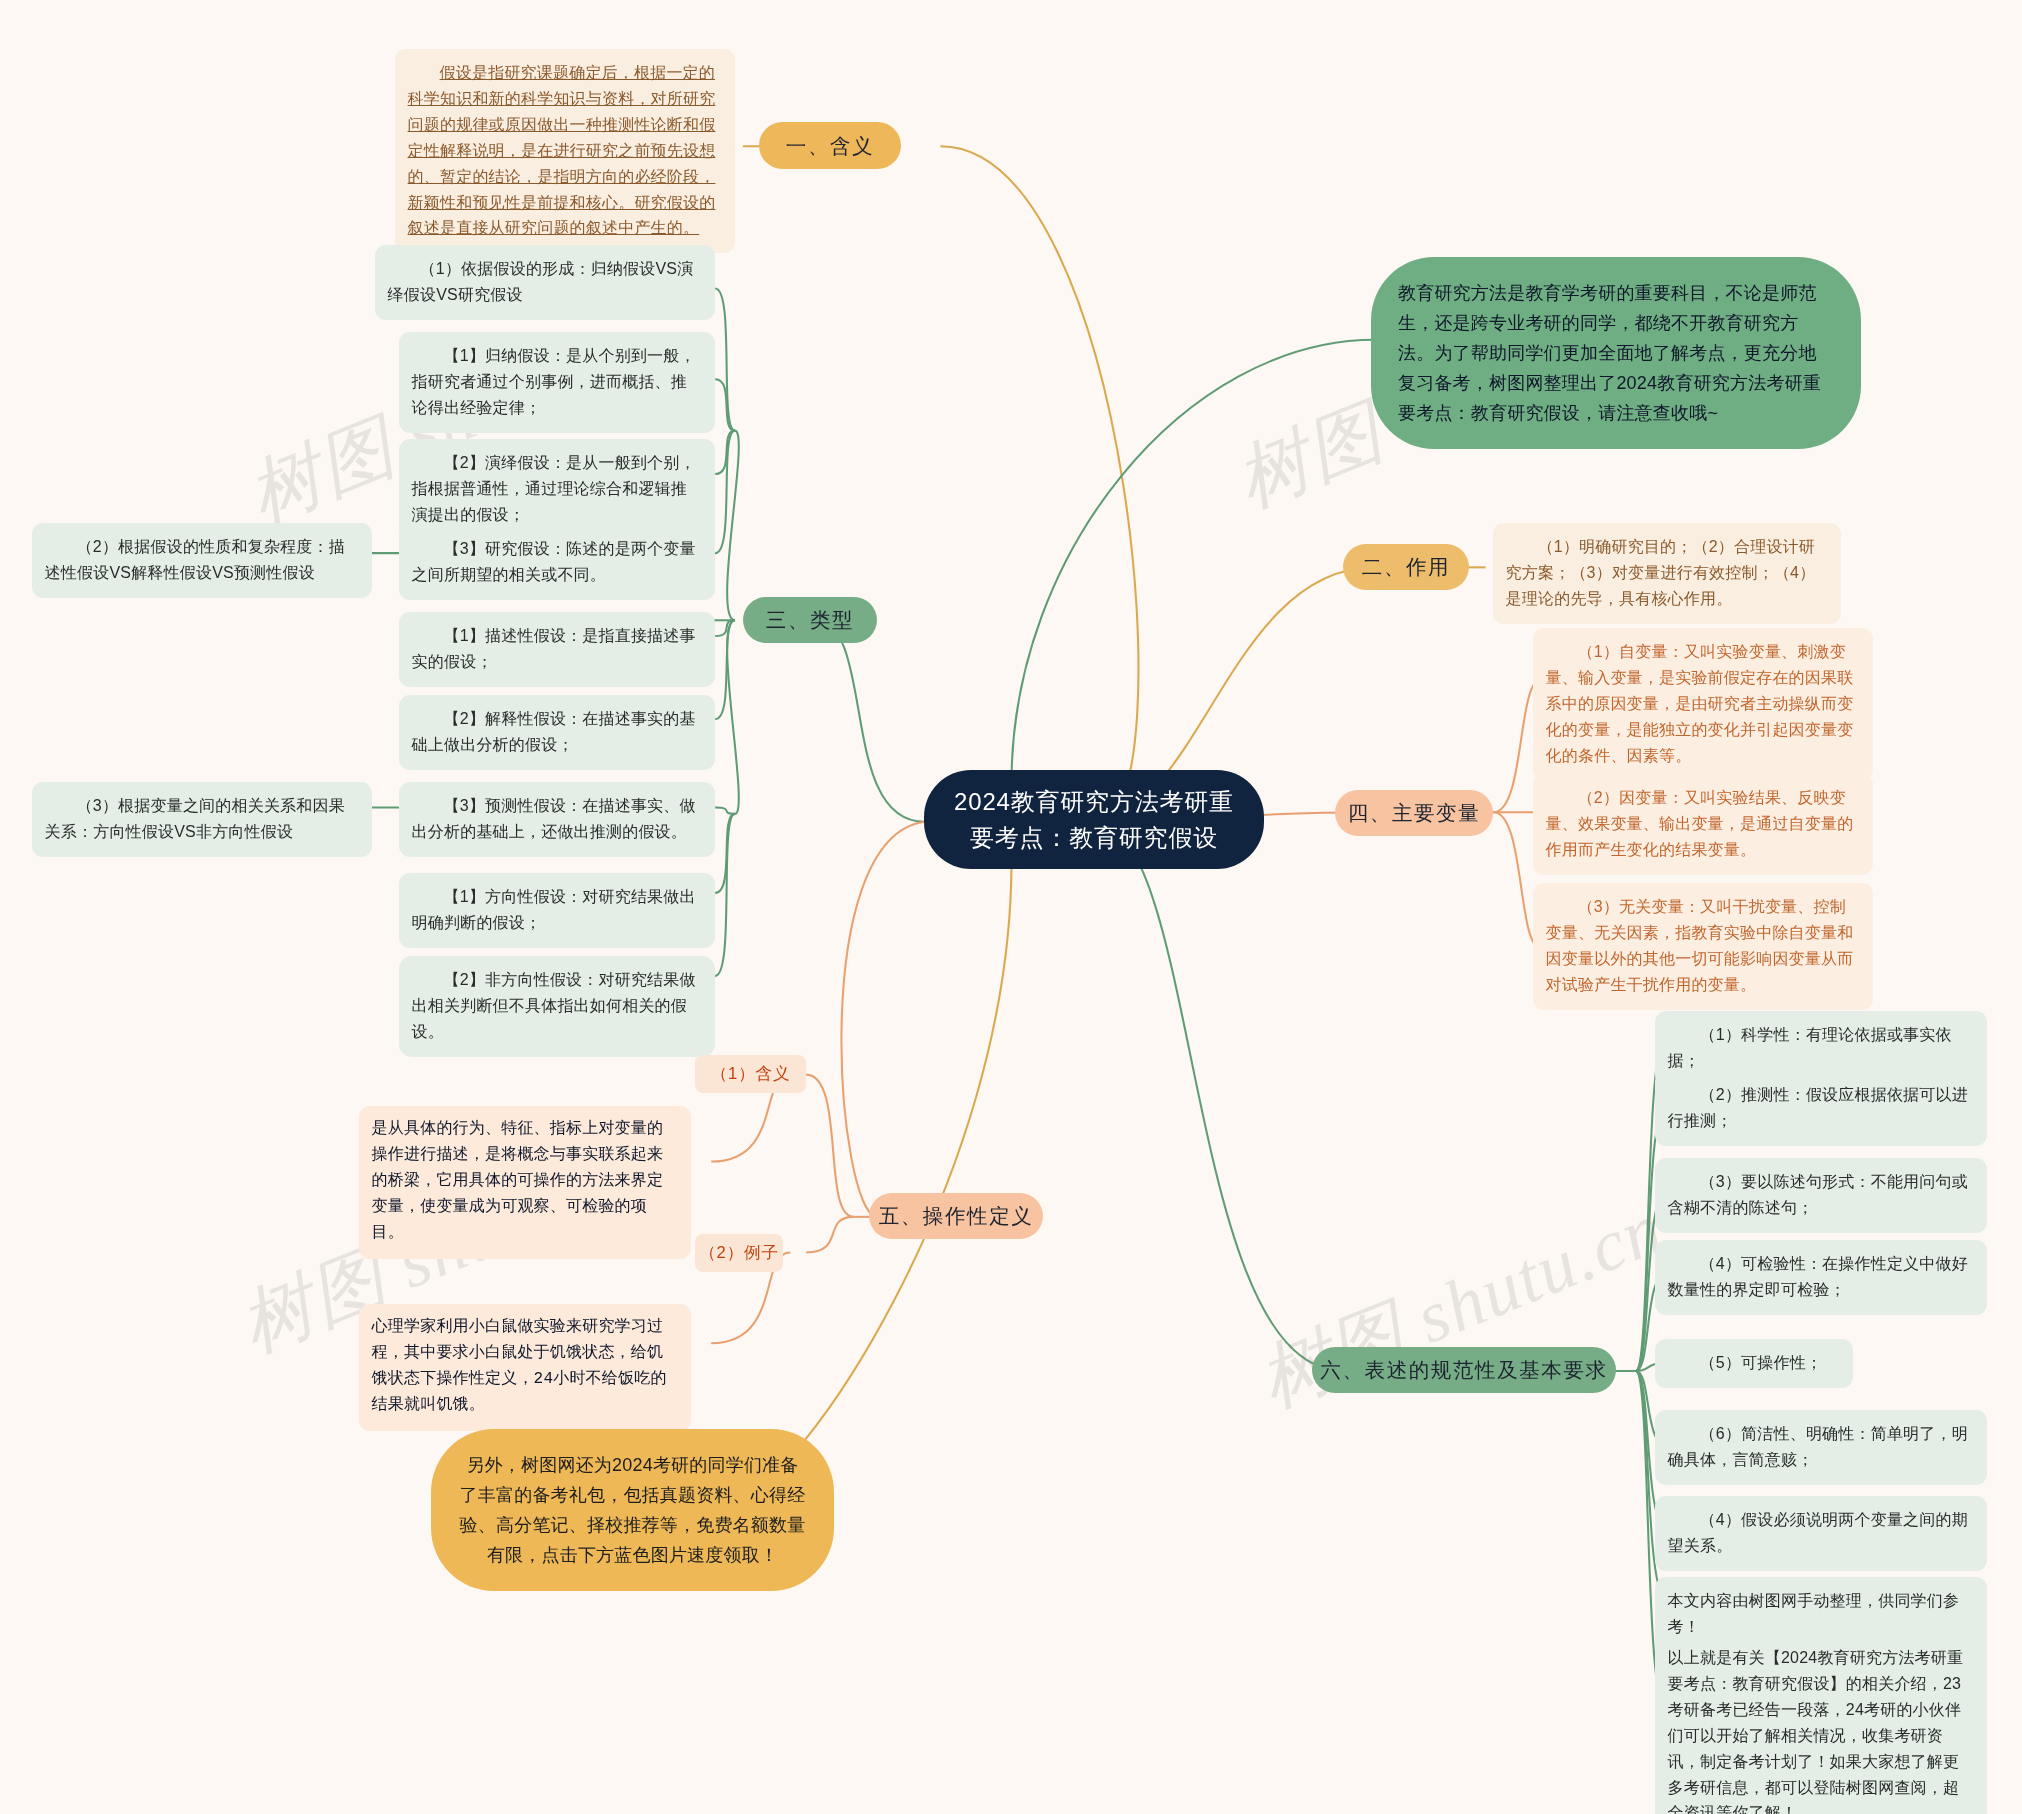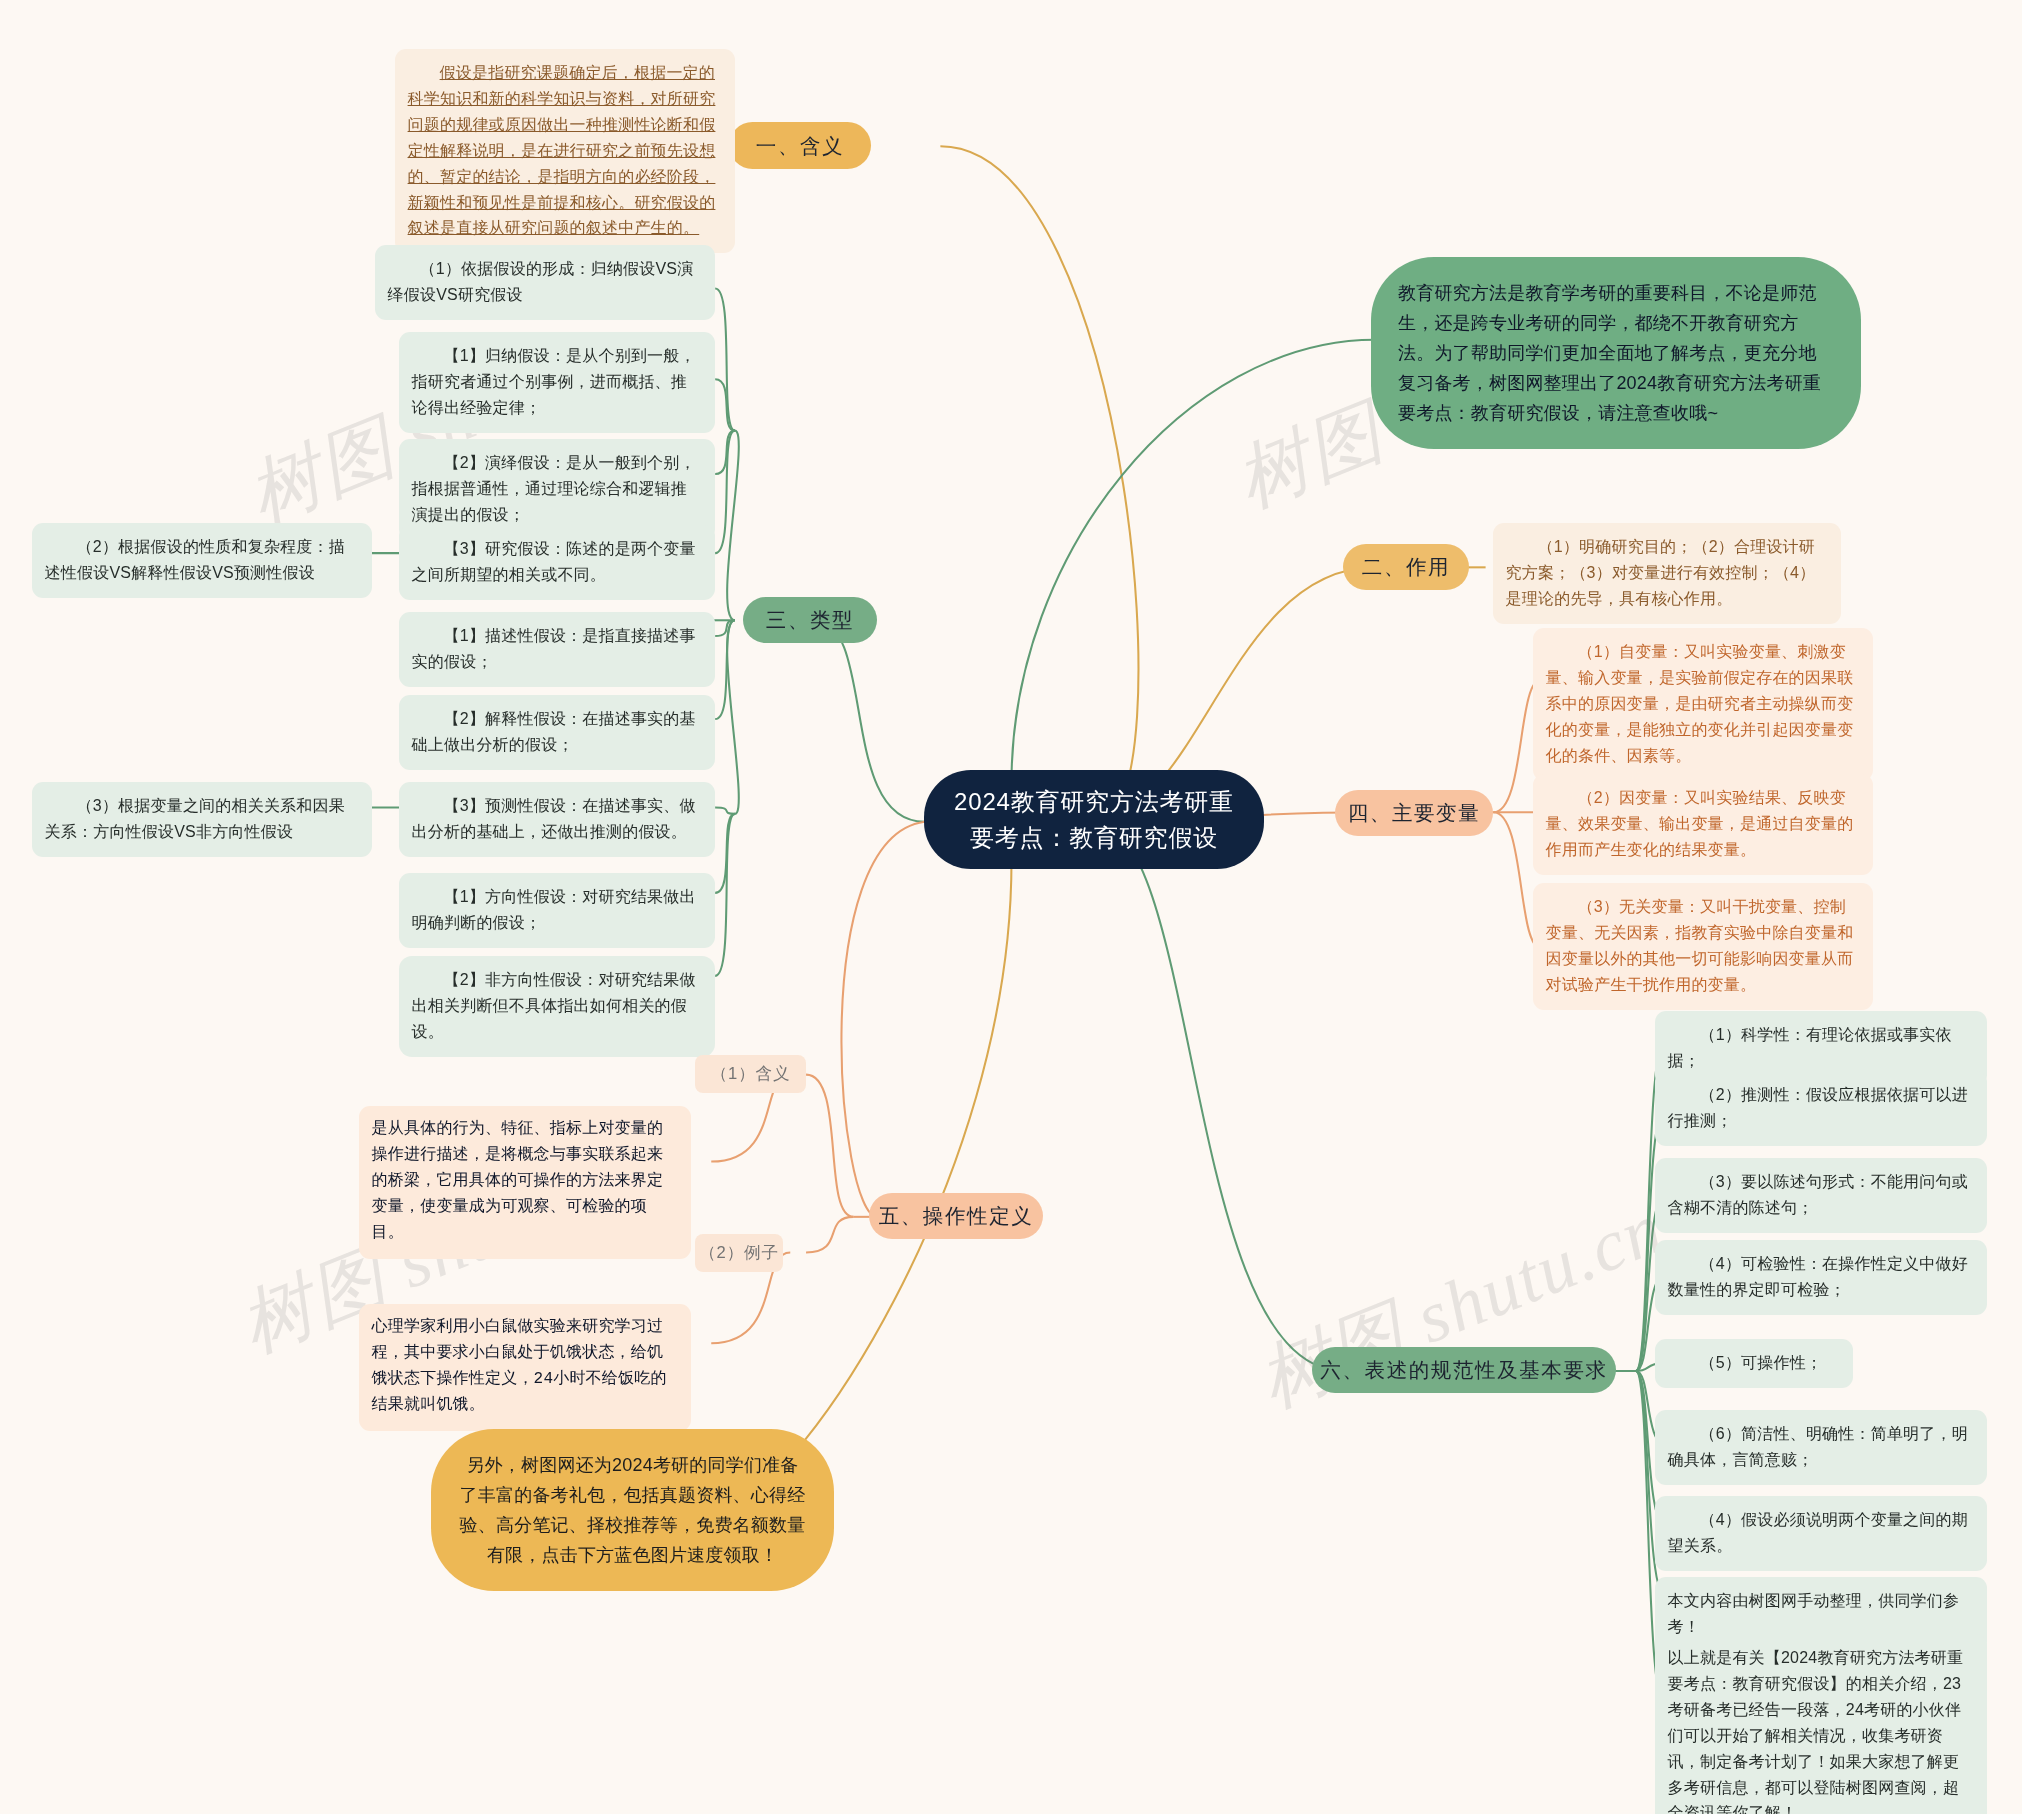--- a/index.html
+++ b/index.html
@@ -33,21 +33,21 @@
   .pill{
     border-radius:789px;display:flex;align-items:center;justify-content:center;
     font-size:20.5px;color:#1d2430;letter-spacing:1.6px;white-space:nowrap;
     padding:0 20.5px;
   }
   .pill.amber{background:#eeb košut;}
   .pill.amber{background:#edb75a;}
   .pill.amber2{background:#eebd6b;}
   .pill.green{background:#76ad86;}
   .pill.peach{background:#f8c3a0;}
-  .pill.sub{background:#fbe6d6;color:#737373;font-size:16.6px;letter-spacing:0.8px;border-radius:8px;}
+  .pill.sub{background:#fbe6d6;color:#c2410c;font-size:16.6px;letter-spacing:0.8px;border-radius:8px;}
   
   .central{
     background:#10233f;color:#fff;border-radius:47px;
     display:flex;align-items:center;justify-content:center;text-align:center;
     font-size:24px;line-height:1.5;padding:0 27px;letter-spacing:0.8px;
   }
   
   .bubble{
     border-radius:63px;padding:20.5px 27px;font-size:18px;line-height:1.68;
     letter-spacing:0.2px;
@@ -115,21 +115,21 @@
     </g>
   </svg>
 
   <div class="wm" style="left:237px;top:371px;">树图 shutu.cn</div>
   <div class="wm" style="left:1225px;top:356px;">树图 shutu.cn</div>
   <div class="wm" style="left:229px;top:1201px;">树图 shutu.cn</div>
   <div class="wm" style="left:1248px;top:1256px;">树图 shutu.cn</div>
 
   <div class="node central" style="left:924px;top:770px;width:340px;height:99px;">2024教育研究方法考研重要考点：教育研究假设</div>
 
-  <div class="node pill amber" style="left:729px;top:122px;width:142px;height:47px;">一、含义</div>
+  <div class="node pill amber" style="left:759px;top:122px;width:142px;height:47px;">一、含义</div>
   <div class="node card cream" style="left:395px;top:49px;width:340px;text-decoration:underline;">假设是指研究课题确定后，根据一定的科学知识和新的科学知识与资料，对所研究问题的规律或原因做出一种推测性论断和假定性解释说明，是在进行研究之前预先设想的、暂定的结论，是指明方向的必经阶段，新颖性和预见性是前提和核心。研究假设的叙述是直接从研究问题的叙述中产生的。</div>
 
   <div class="node pill amber2" style="left:1343px;top:544px;width:126px;height:46px;">二、作用</div>
   <div class="node card cream" style="left:1493px;top:523px;width:348px;">（1）明确研究目的；（2）合理设计研究方案；（3）对变量进行有效控制；（4）是理论的先导，具有核心作用。</div>
 
   <div class="node pill green" style="left:743px;top:597px;width:134px;height:46px;">三、类型</div>
 
   <div class="node card green" style="left:375px;top:245px;width:340px;">（1）依据假设的形成：归纳假设VS演绎假设VS研究假设</div>
   <div class="node card green" style="left:399px;top:332px;width:316px;">【1】归纳假设：是从个别到一般，指研究者通过个别事例，进而概括、推论得出经验定律；</div>
   <div class="node card green" style="left:399px;top:439px;width:316px;">【2】演绎假设：是从一般到个别，指根据普通性，通过理论综合和逻辑推演提出的假设；</div>

